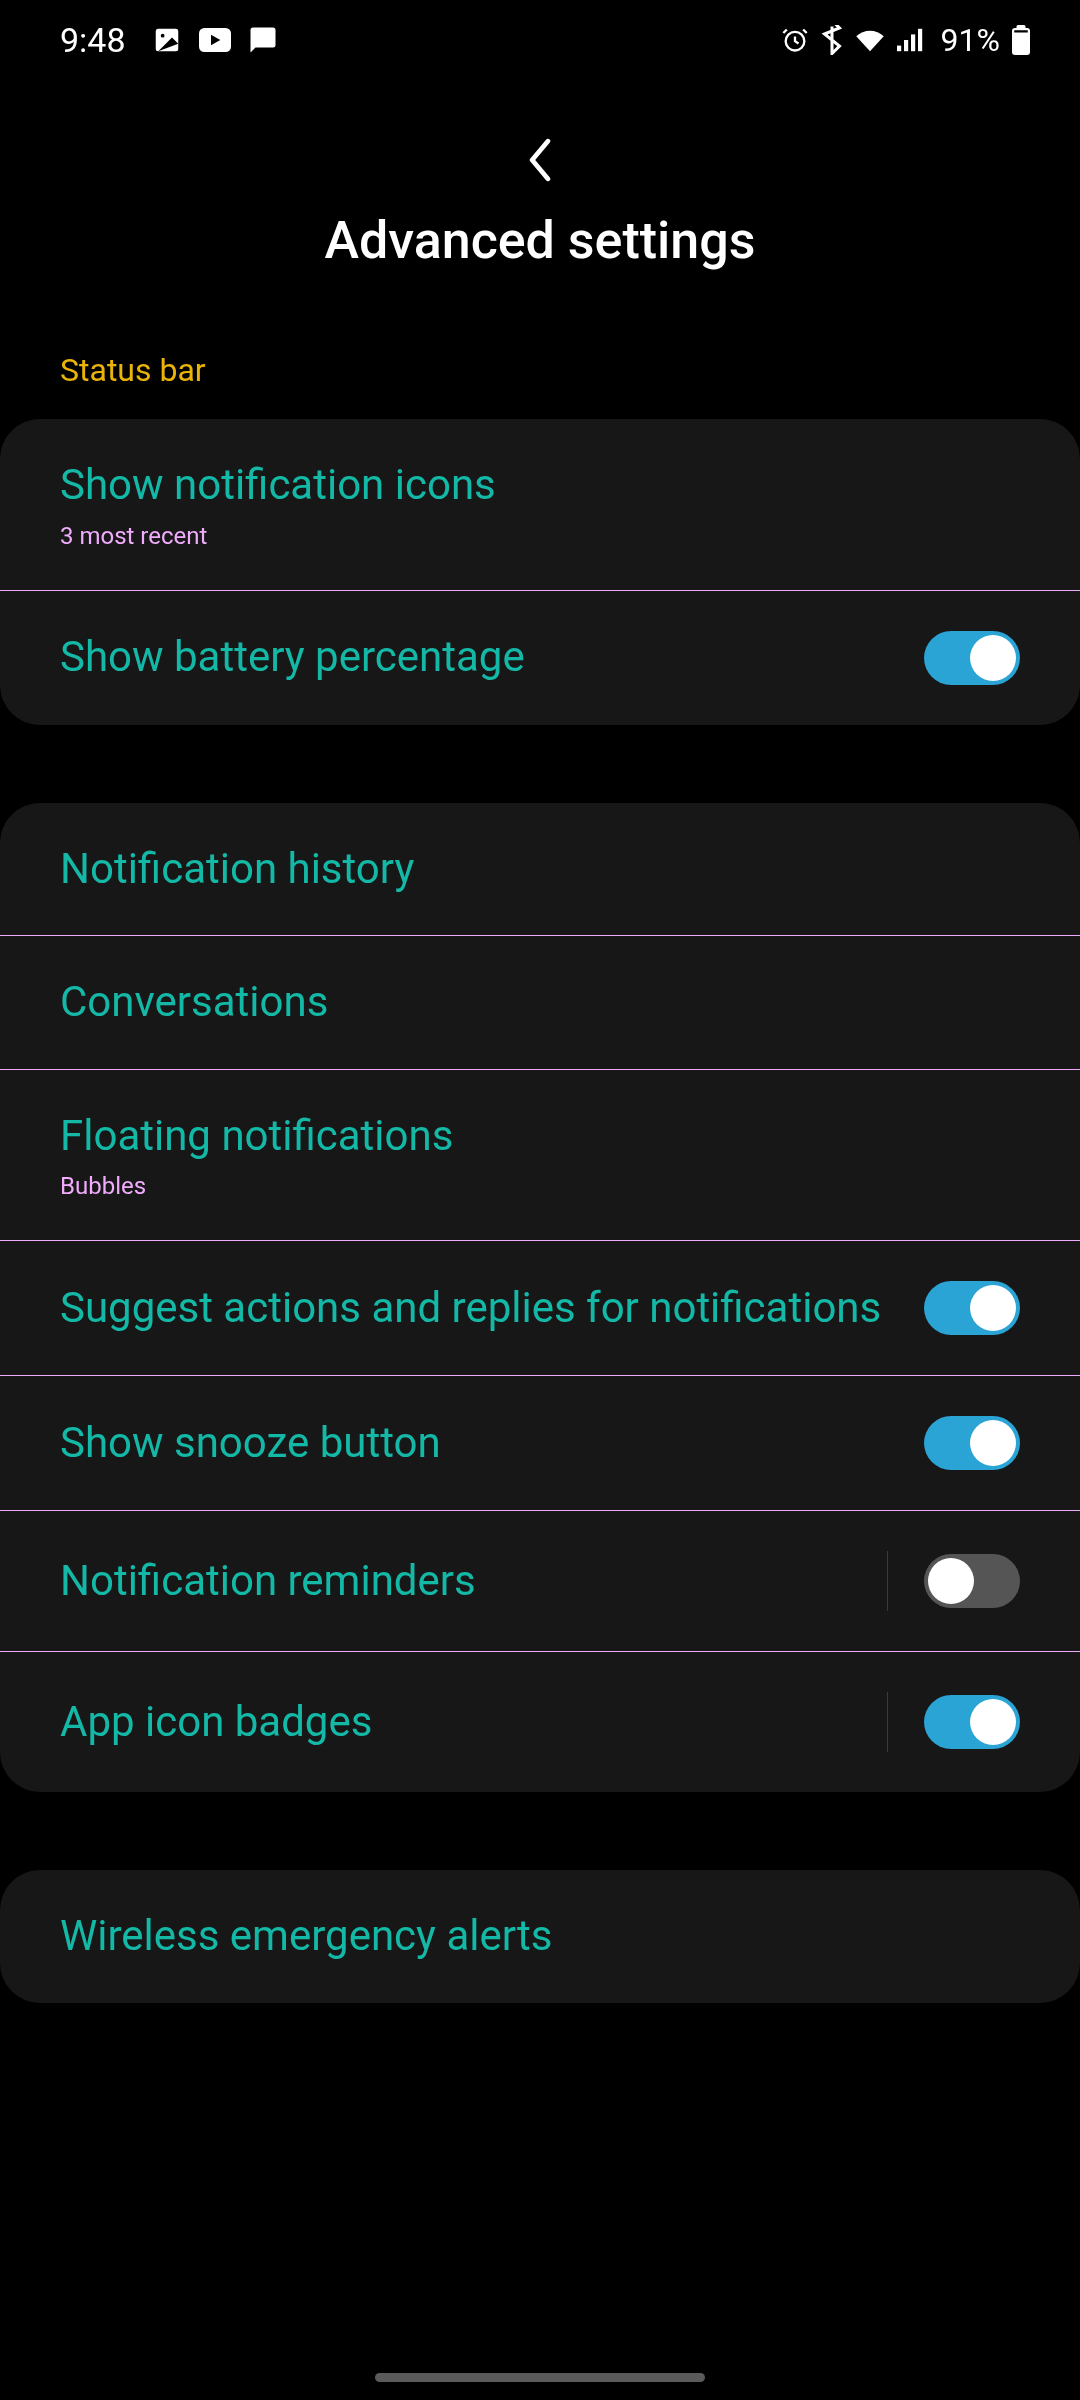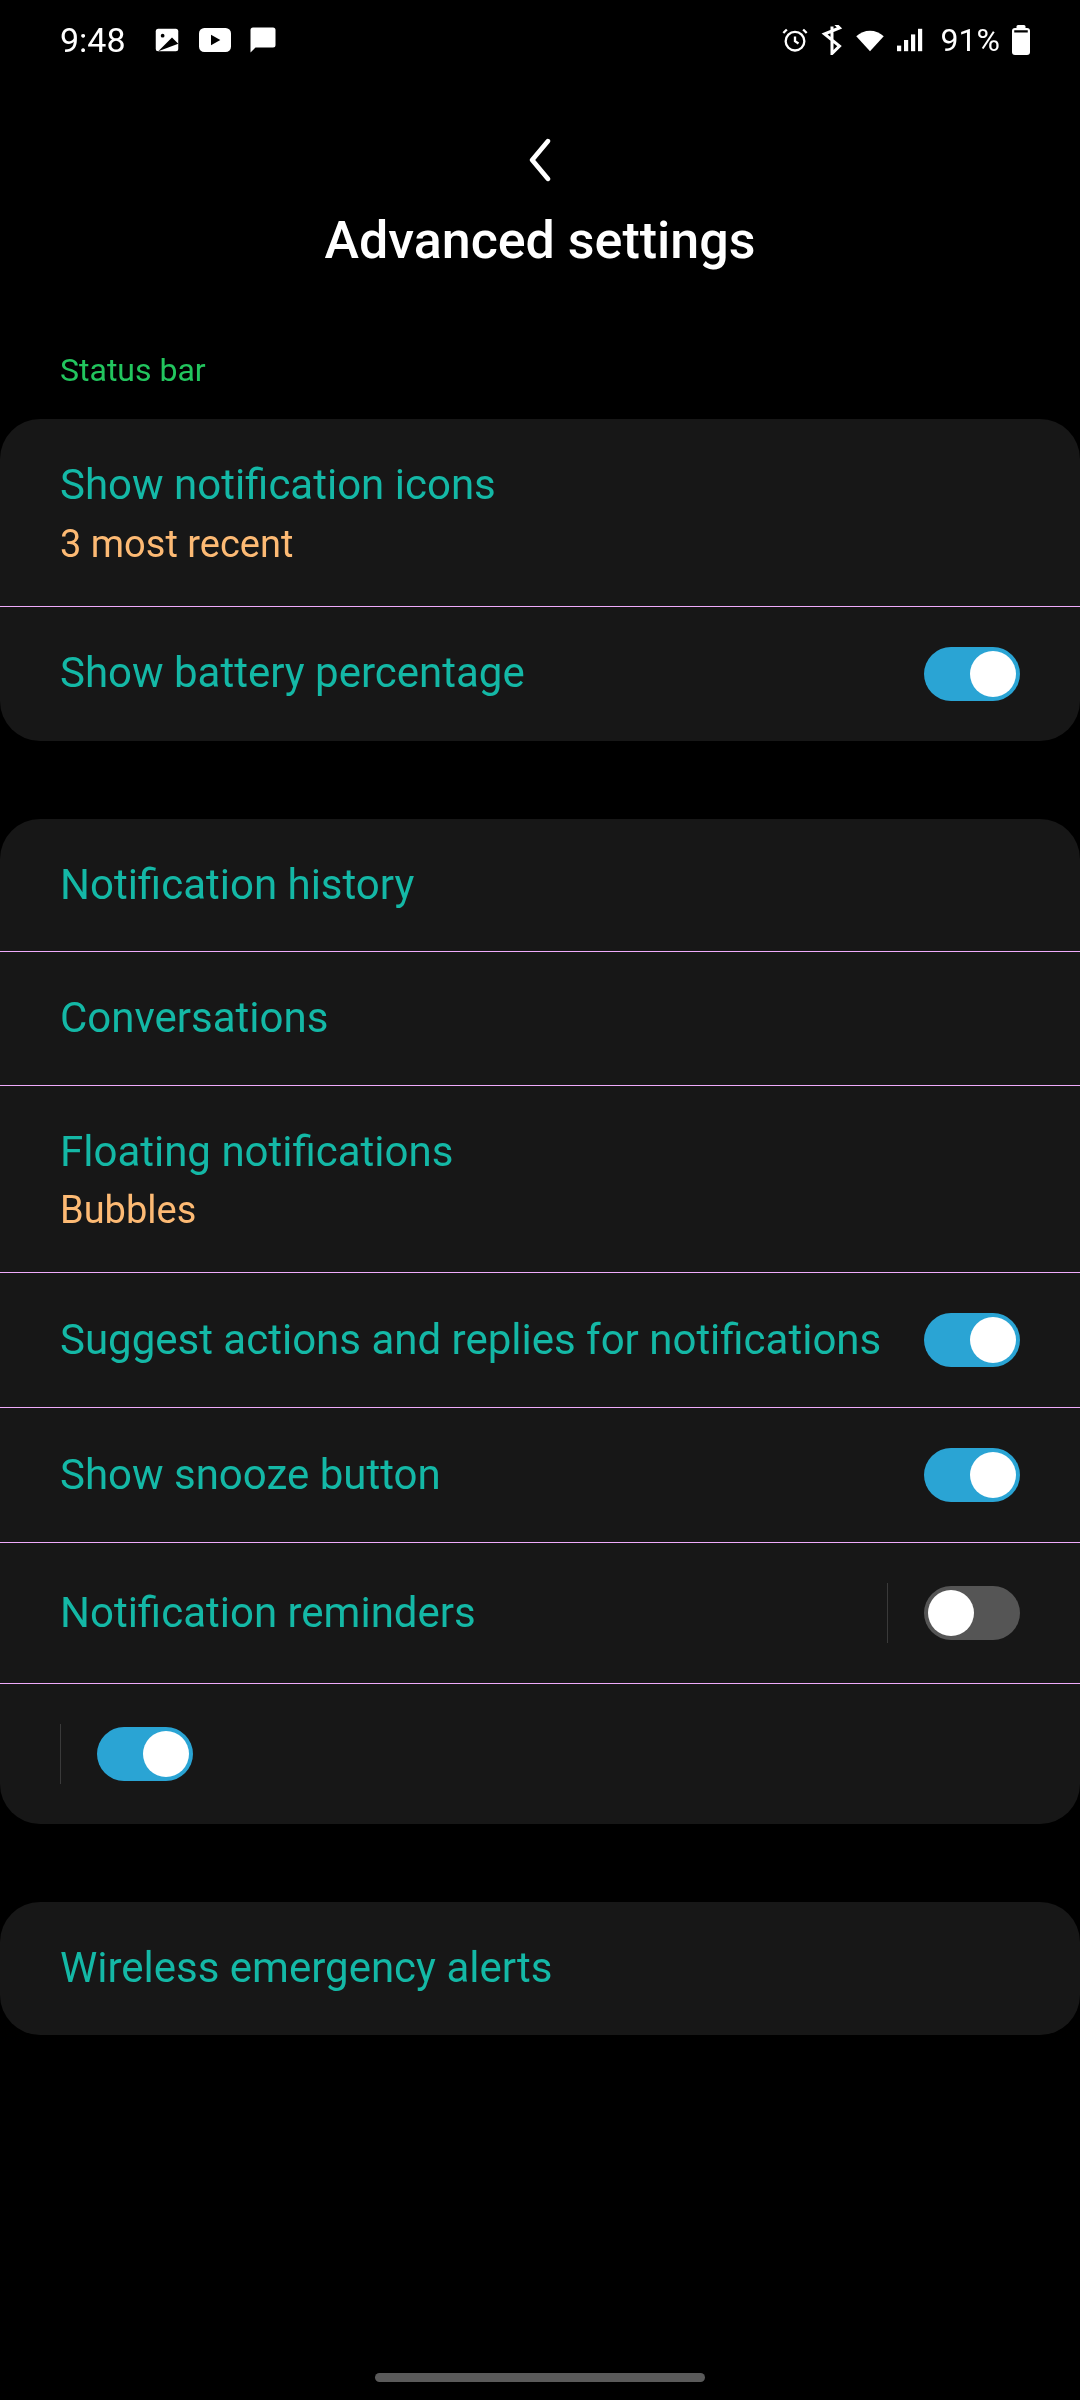--- a/index.html
+++ b/index.html
@@ -68,21 +68,21 @@
   }
   .header-title {
     font-size: 52px;
     font-weight: 500;
     color: #ffffff;
   }
 
   
   .section-label {
     font-size: 32px;
-    color: #22c55e;
+    color: #eab308;
     padding: 60px 60px 20px 60px;
   }
 
   
   .card {
     background: #171717;
     border-radius: 40px;
     margin: 10px 0;
     overflow: hidden;
   }
@@ -108,22 +108,22 @@
     flex: 1;
     padding-right: 20px;
   }
   .row-title {
     font-size: 42px;
     font-weight: 400;
     color: #14b8a6;
     line-height: 1.25;
   }
   .row-subtitle {
-    font-size: 38px;
-    color: #fdba74;
+    font-size: 24px;
+    color: #f0abfc;
     margin-top: 4px;
   }
 
   
   .toggle {
     width: 96px;
     height: 54px;
     border-radius: 27px;
     position: relative;
     flex-shrink: 0;
@@ -306,20 +306,23 @@
       <div class="row-title">Notification reminders</div>
     </div>
     <div class="toggle-wrap">
       <div class="vdivider"></div>
       <div class="toggle off">
           <div class="toggle-knob"></div>
         </div>
     </div>
   </div>
   <div class="settings-row not-first">
+    <div class="row-text">
+      <div class="row-title">App icon badges</div>
+    </div>
     <div class="toggle-wrap">
       <div class="vdivider"></div>
       <div class="toggle on">
           <div class="toggle-knob"></div>
         </div>
     </div>
   </div>
 </div>
 
 <div class="card-gap"></div>

